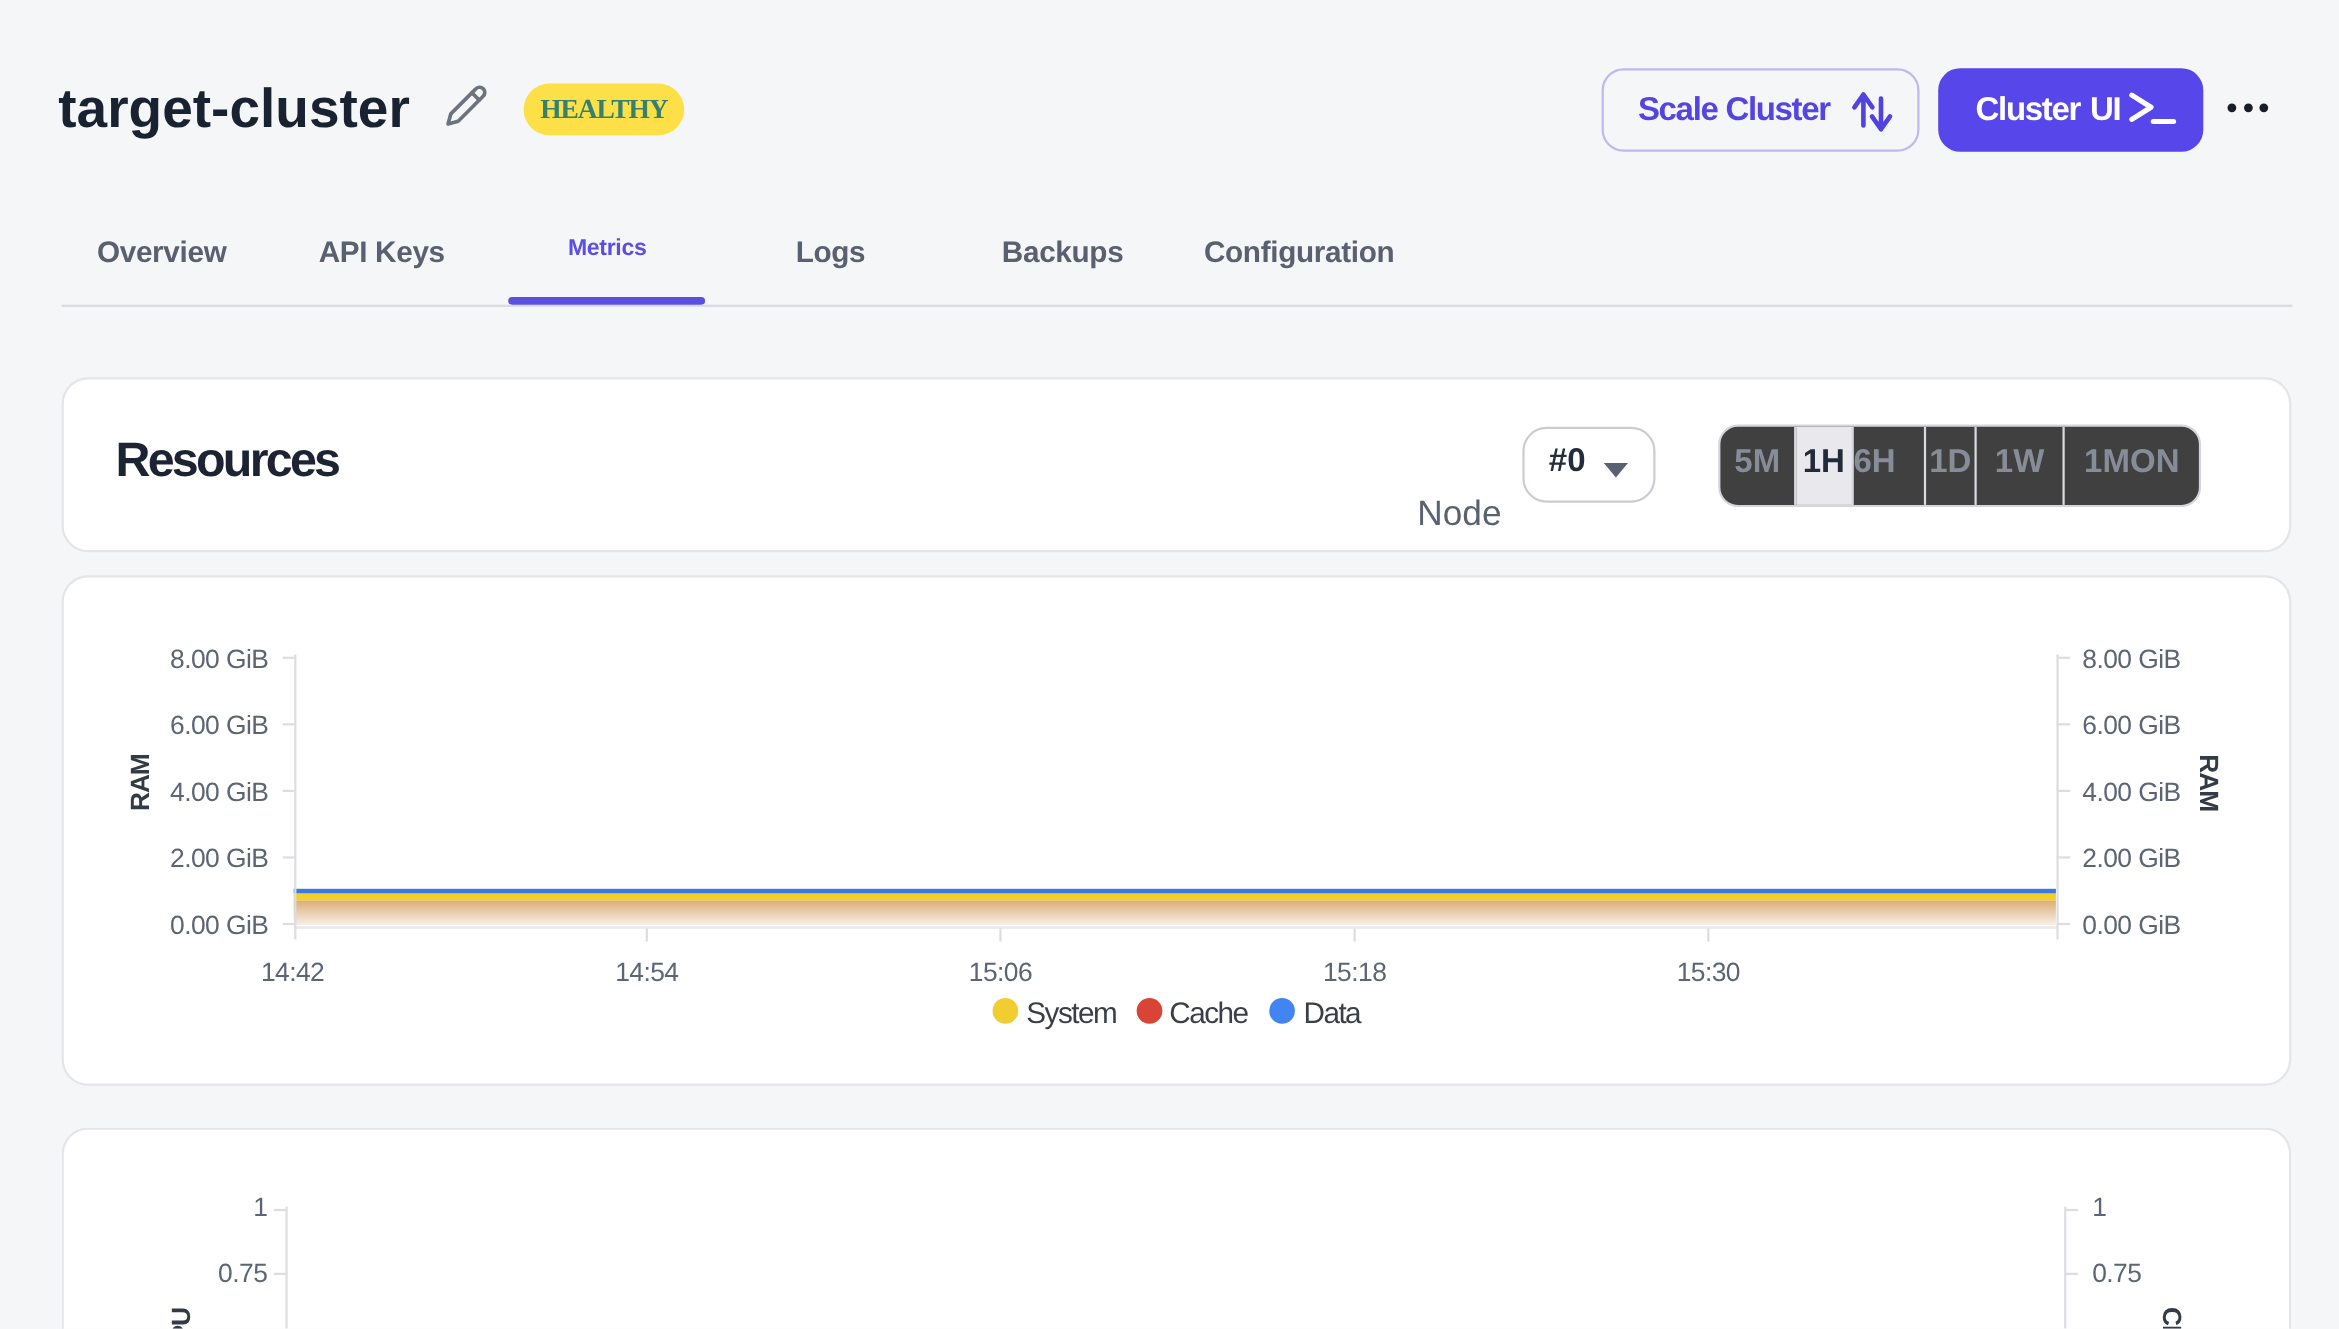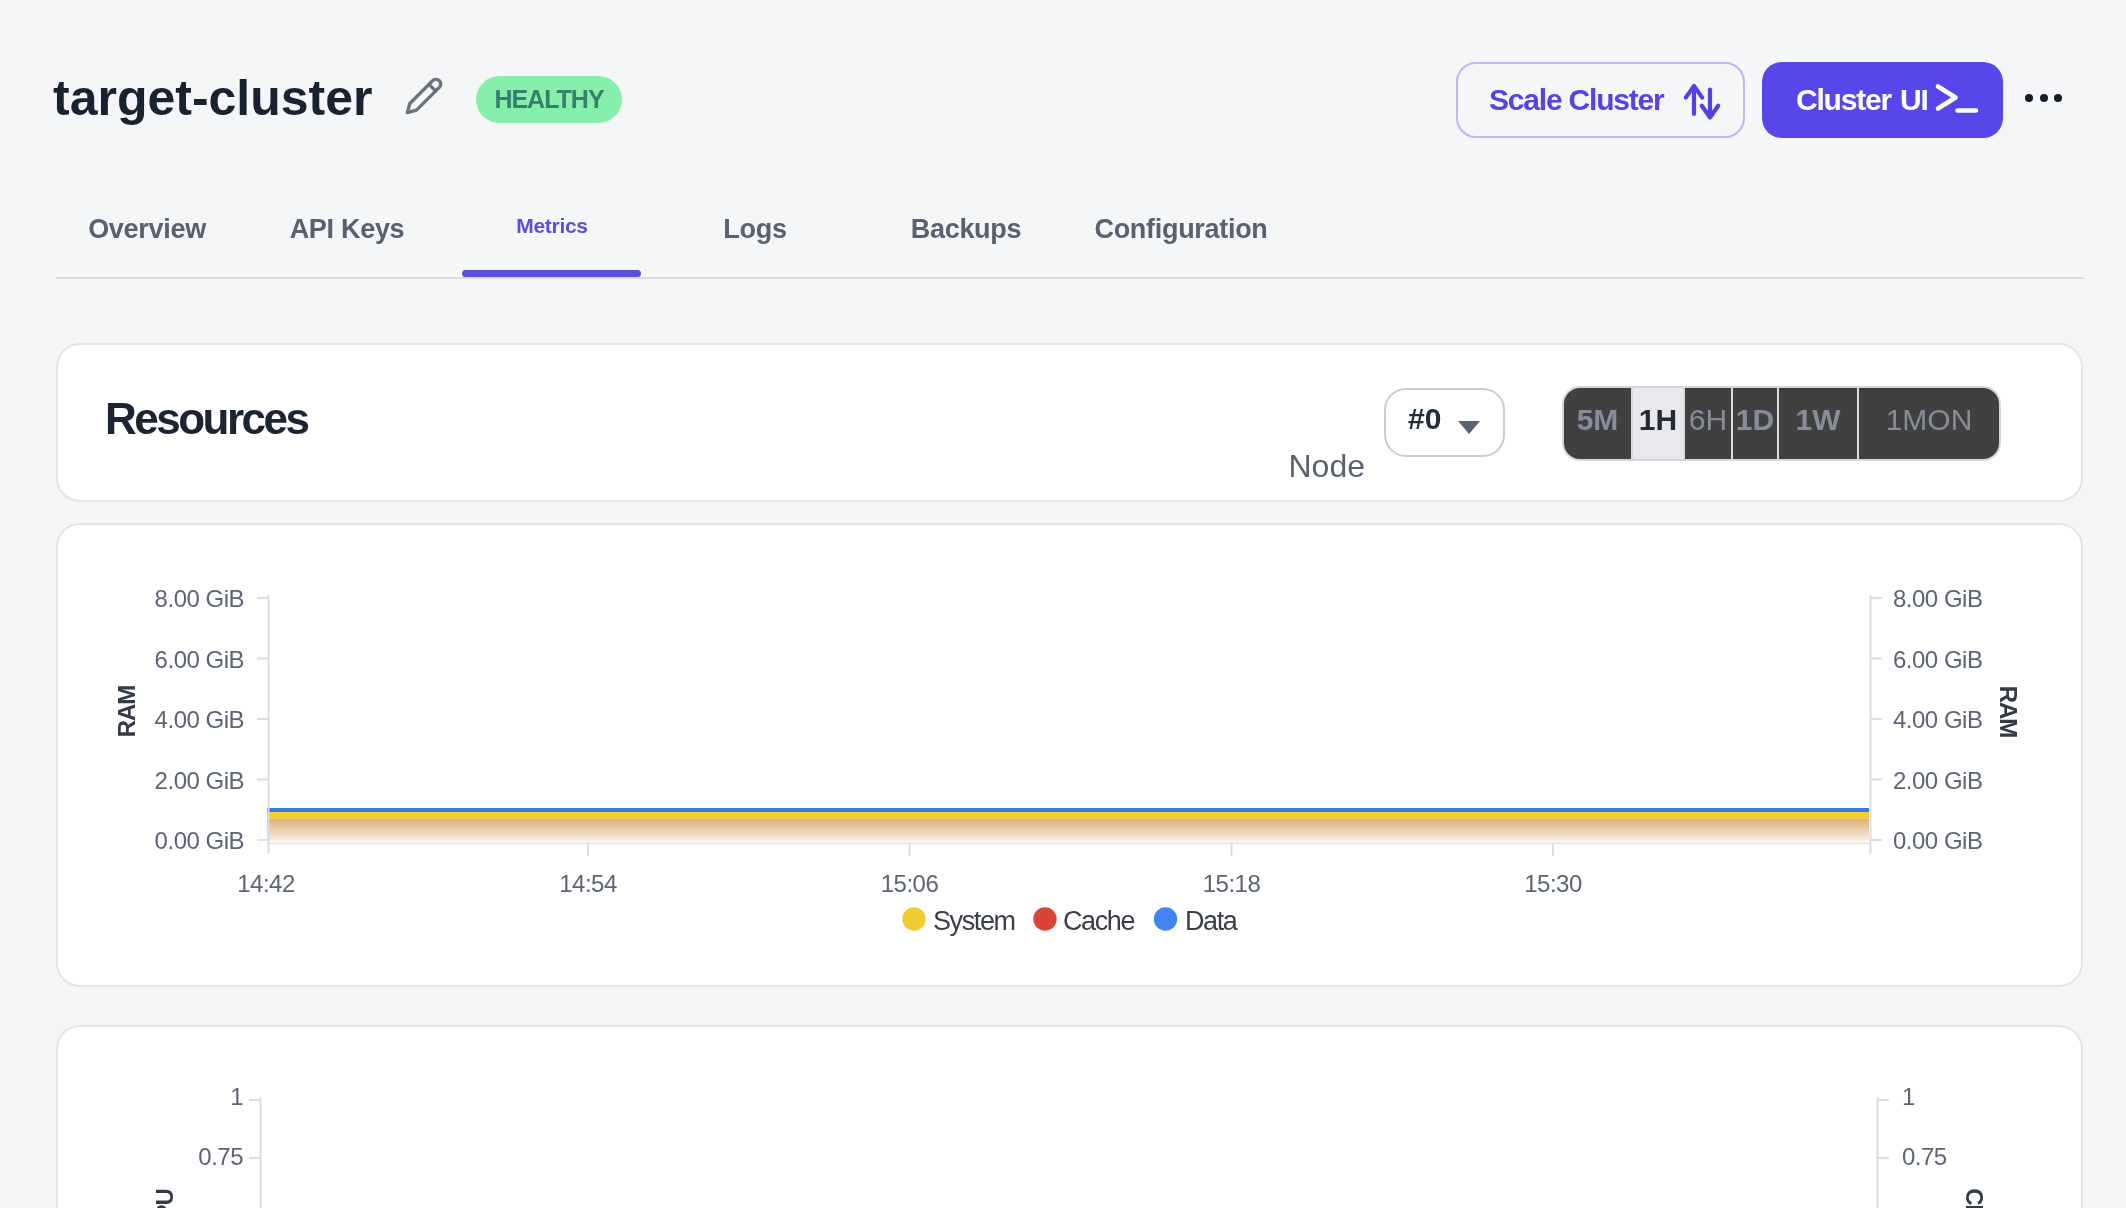--- a/index.html
+++ b/index.html
@@ -10,21 +10,21 @@
 </head>
 <body>
 
 <div class="abs" id="title" style="left:53px; top:73px; font-size:50px; font-weight:bold; color:#192231; line-height:50px;">target-cluster</div>
 
 <svg class="abs" style="left:404px; top:76px;" width="40" height="40" viewBox="0 0 24 24" fill="none" stroke="#6d737e" stroke-width="2" stroke-linecap="round" stroke-linejoin="round">
   <path d="M17 3a2.85 2.83 0 1 1 4 4L7.5 20.5 2 22l1.5-5.5Z"></path>
     <path d="m15 5 4 4"></path>
 </svg>
 
-<div class="abs" id="badge" style="left:476px; top:76px; width:146px; height:47px; background:#86efac; border-radius:24px; color:#35806f; font-size:25px; font-weight:bold; letter-spacing:-1px; text-align:center; line-height:47px;">HEALTHY</div>
+<div class="abs" id="badge" style="left:476px; top:76px; width:146px; height:47px; background:#fde047; border-radius:24px; color:#35806f; font-size:25px; font-weight:bold; letter-spacing:-1px; text-align:center; line-height:47px;font-family:Liberation Serif, serif;">HEALTHY</div>
 
 <div class="abs" style="left:1456px; top:62px; width:289px; height:76px; border:2px solid #beb7f2; border-radius:20px;"></div>
 <div class="abs" style="left:1489px; top:62px; height:76px; line-height:76px; color:#5544e2; font-size:30px; letter-spacing:-1.2px; font-weight:bold;">Scale Cluster</div>
 <svg class="abs" style="left:1680px; top:80px;" width="44" height="44" viewBox="0 0 44 44" fill="none" stroke="#5243e0" stroke-width="4.2" stroke-linecap="round" stroke-linejoin="round">
   <path d="M14 34 V6.2 M5.8 17.6 L14 5.9 L22.2 17.6"></path>
   <path d="M30 9.5 V37.4 M21.8 25.8 L30 37.5 L38.2 25.8"></path>
 </svg>
 
 <div class="abs" style="left:1762px; top:62px; width:241px; height:76px; background:#5746ea; border-radius:20px;"></div>
 <div class="abs" style="left:1796px; top:62px; height:76px; line-height:76px; color:#fff; font-size:30px; letter-spacing:-1.2px; word-spacing:2px; font-weight:bold;">Cluster UI</div>
@@ -51,24 +51,24 @@
 
 <div class="abs" style="left:1365px; top:343px; height:159px; line-height:159px; transform:translateX(-100%); font-size:32px; color:#5a6170;margin-top:44px;">Node</div>
 
 <div class="abs" style="left:1384px; top:388px; width:121px; height:69px; border:2px solid #c9ccd4; border-radius:22px; background:#fff;"></div>
 <div class="abs" style="left:1408px; top:388px; height:69px; line-height:62px; font-size:30px; font-weight:bold; color:#232d3c;">#0</div>
 <div class="abs" style="left:1458px; top:421px; width:0; height:0; border-left:11px solid transparent; border-right:11px solid transparent; border-top:13px solid #5a6170;"></div>
 
 <div class="abs" style="left:1562px; top:386px; width:439px; height:75px; border:2px solid #d4d6db; border-radius:18px; background:#404040; overflow:hidden; display:flex;">
   <div style="width:69px; border-right:2px solid #d9dbe0; text-align:center; line-height:64px; font-size:30px; font-weight:bold; color:#868d99;">5M</div>
   <div style="width:52px; border-right:2px solid #d9dbe0; text-align:center; line-height:64px; font-size:30px; font-weight:bold; color:#212b3a; background:#e9e9ed;">1H</div>
-  <div style="width:48px; border-right:2px solid #d9dbe0; text-align:center; line-height:64px; font-size:30px; font-weight:normal; color:#868d99;">6H</div>
+  <div style="width:66px; border-right:2px solid #d9dbe0; line-height:64px; font-size:30px; font-weight:bold; color:#868d99;">6H</div>
   <div style="width:46px; border-right:2px solid #d9dbe0; text-align:center; line-height:64px; font-size:30px; font-weight:bold; color:#868d99;">1D</div>
   <div style="width:80px; border-right:2px solid #d9dbe0; text-align:center; line-height:64px; font-size:30px; font-weight:bold; color:#868d99;">1W</div>
-  <div style="flex:1; text-align:center; line-height:64px; font-size:30px; font-weight:normal; color:#868d99;">1MON</div>
+  <div style="flex:1; text-align:center; line-height:64px; font-size:30px; font-weight:bold; color:#868d99;">1MON</div>
 </div>
 
 <div class="card" style="top:523px; height:464px;"></div>
 <div class="card" style="top:1025px; height:300px; border-bottom:none; border-bottom-left-radius:0; border-bottom-right-radius:0;"></div>
 
 <svg class="abs" style="left:0; top:0;" width="2126" height="1208" viewBox="0 0 2126 1208">
   <defs>
     <linearGradient id="fillgrad" x1="0" y1="0" x2="0" y2="1">
       <stop offset="0" stop-color="rgba(198,126,40,0.64)"></stop>
       <stop offset="1" stop-color="rgba(201,133,52,0.13)"></stop>

